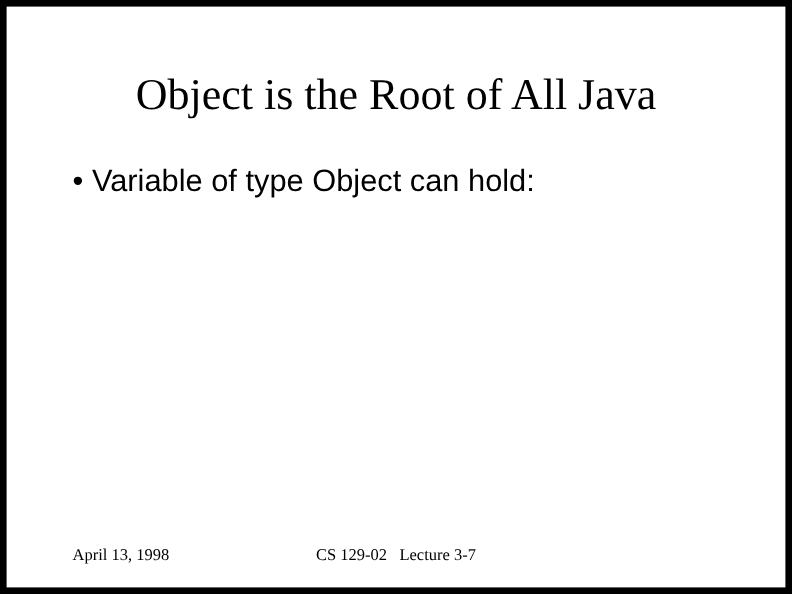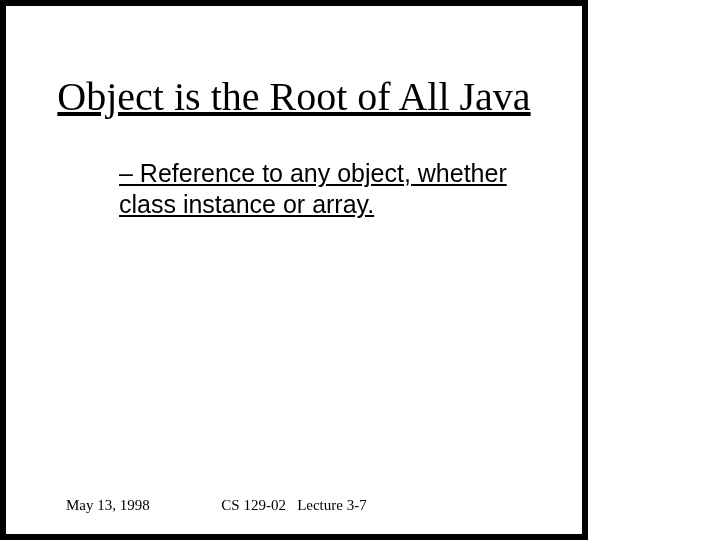--- a/index.html
+++ b/index.html
@@ -6,26 +6,25 @@
     margin: 0;
     padding: 0;
     width: 720px;
     height: 540px;
     background: #fff;
     font-family: "Times New Roman", Times, serif;
     color: #000;
   }
   .slide {
     box-sizing: border-box;
-    width: 588px;
+    width: 720px;
     height: 540px;
     border: 6px solid #000;
-    padding: 11px;
+    padding: 0;
     position: relative;
-    text-decoration: underline;
   }
   .title {
     font-size: 40px;
     text-align: center;
     margin-top: 56px;
     margin-bottom: 38px;
     font-weight: normal;
   }
   .content {
     font-family: Arial, Helvetica, sans-serif;
@@ -62,21 +61,21 @@
     bottom: 0;
     text-align: center;
   }
 </style>
 </head>
 <body>
 
 <div class="slide">
   <div class="title">Object is the Root of All Java</div>
   <div class="content">
-    <div class="bullet-l2">– Reference to any object, whether class instance or array.</div>
+    <div class="bullet-l1">• Variable of type Object can hold:</div>
   </div>
   <div class="footer">
-    <span class="footer-left">May 13, 1998</span>
+    <span class="footer-left">April 13, 1998</span>
     <span class="footer-center">
       <span>CS 129-02</span>&nbsp;&nbsp;&nbsp;<span>Lecture 3-7</span>
     </span>
   </div>
 </div>
 
 </body></html>

